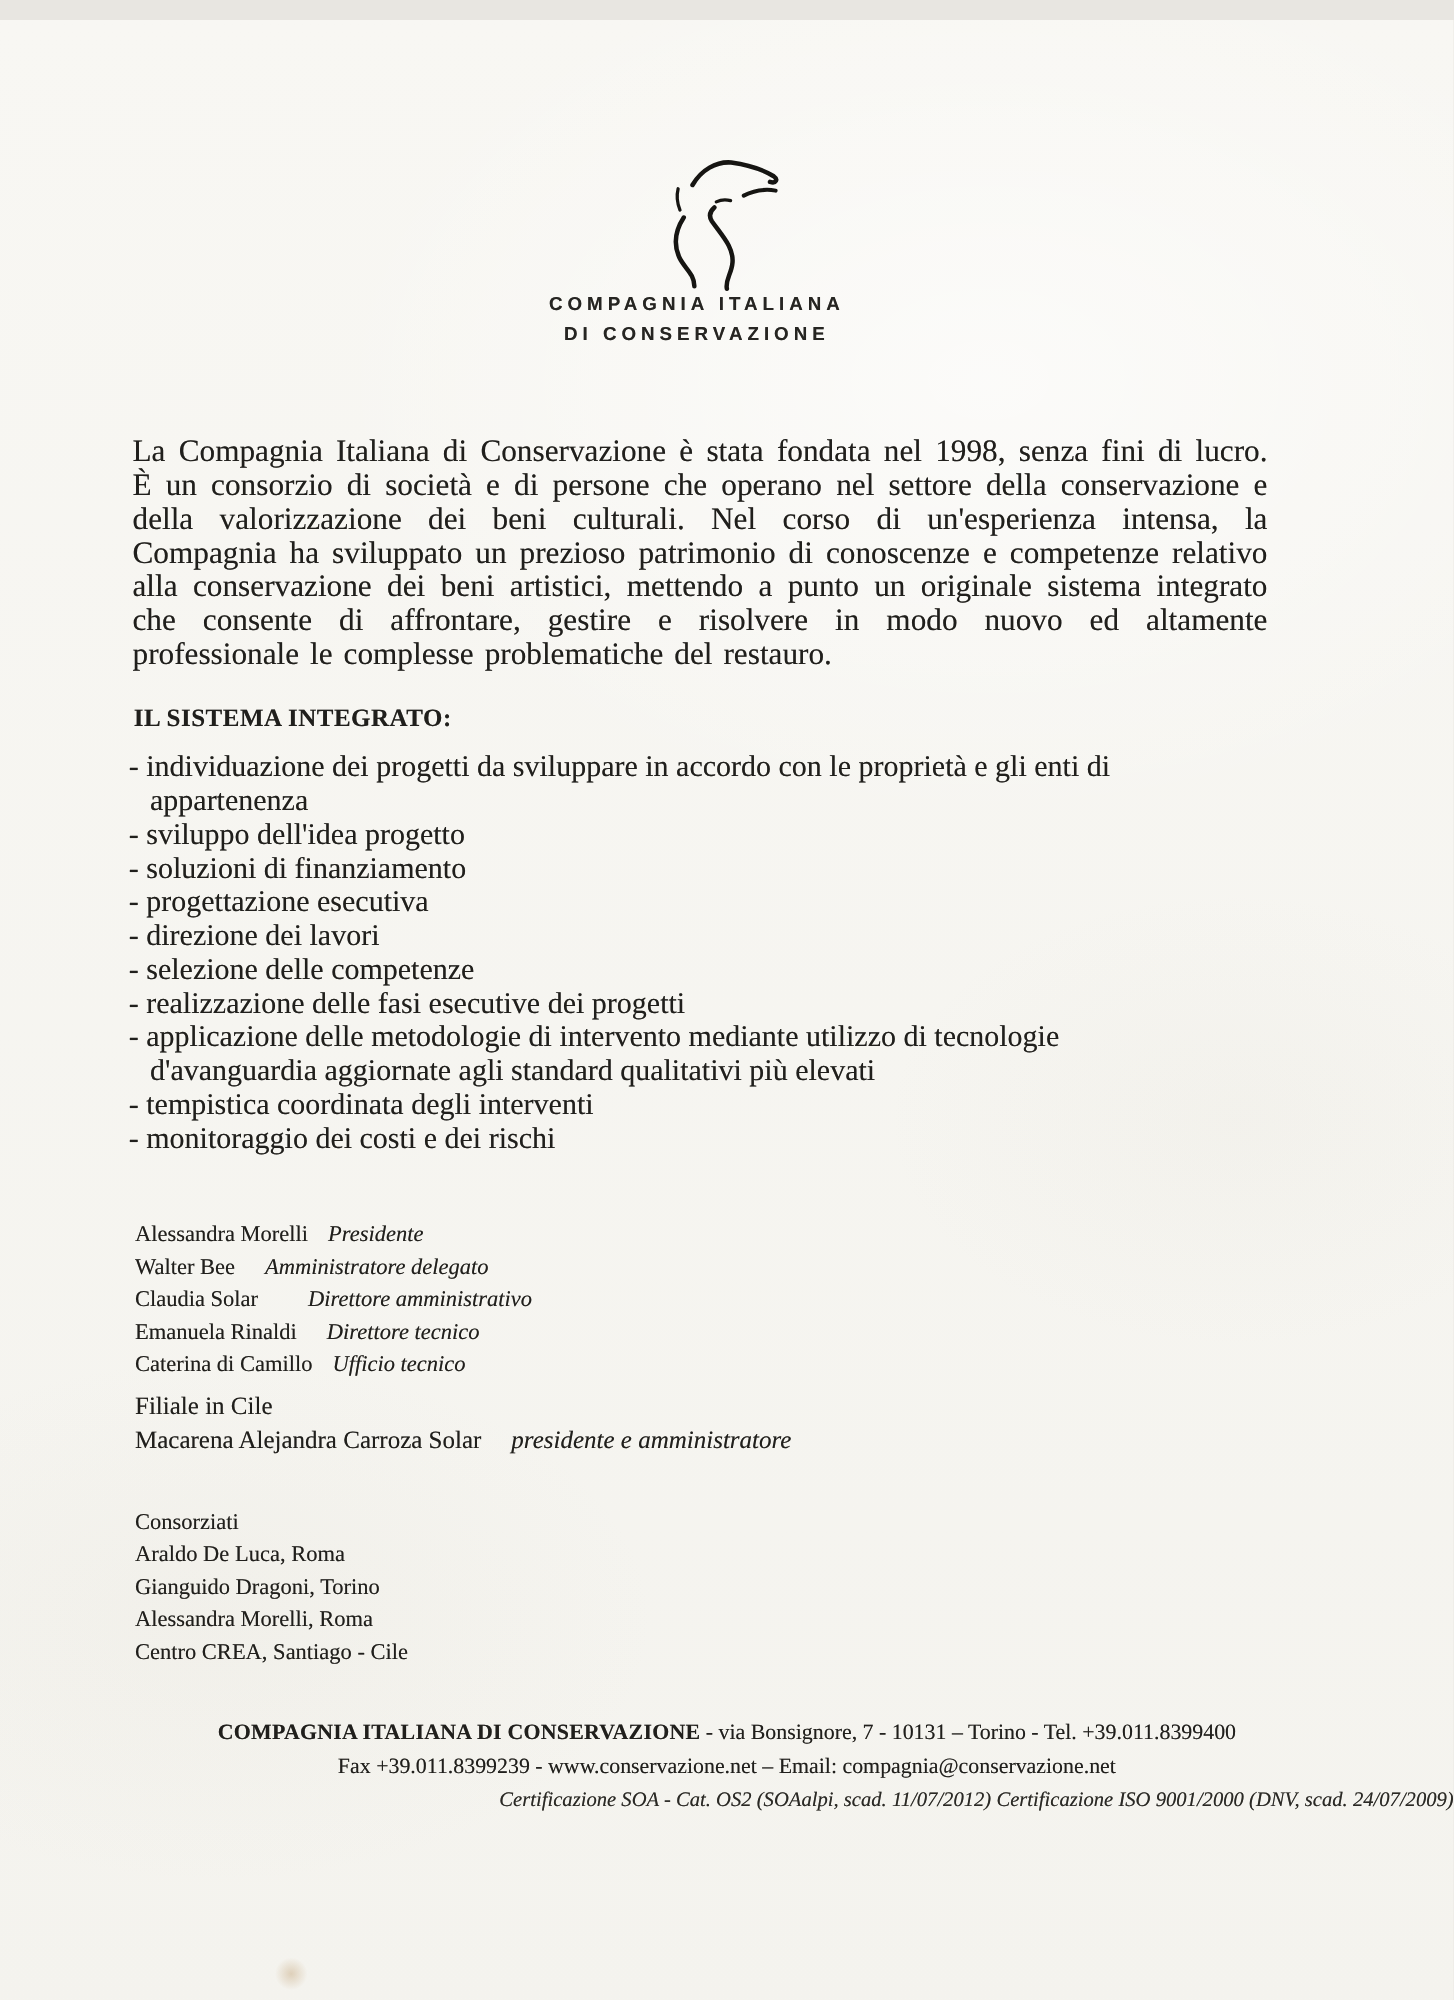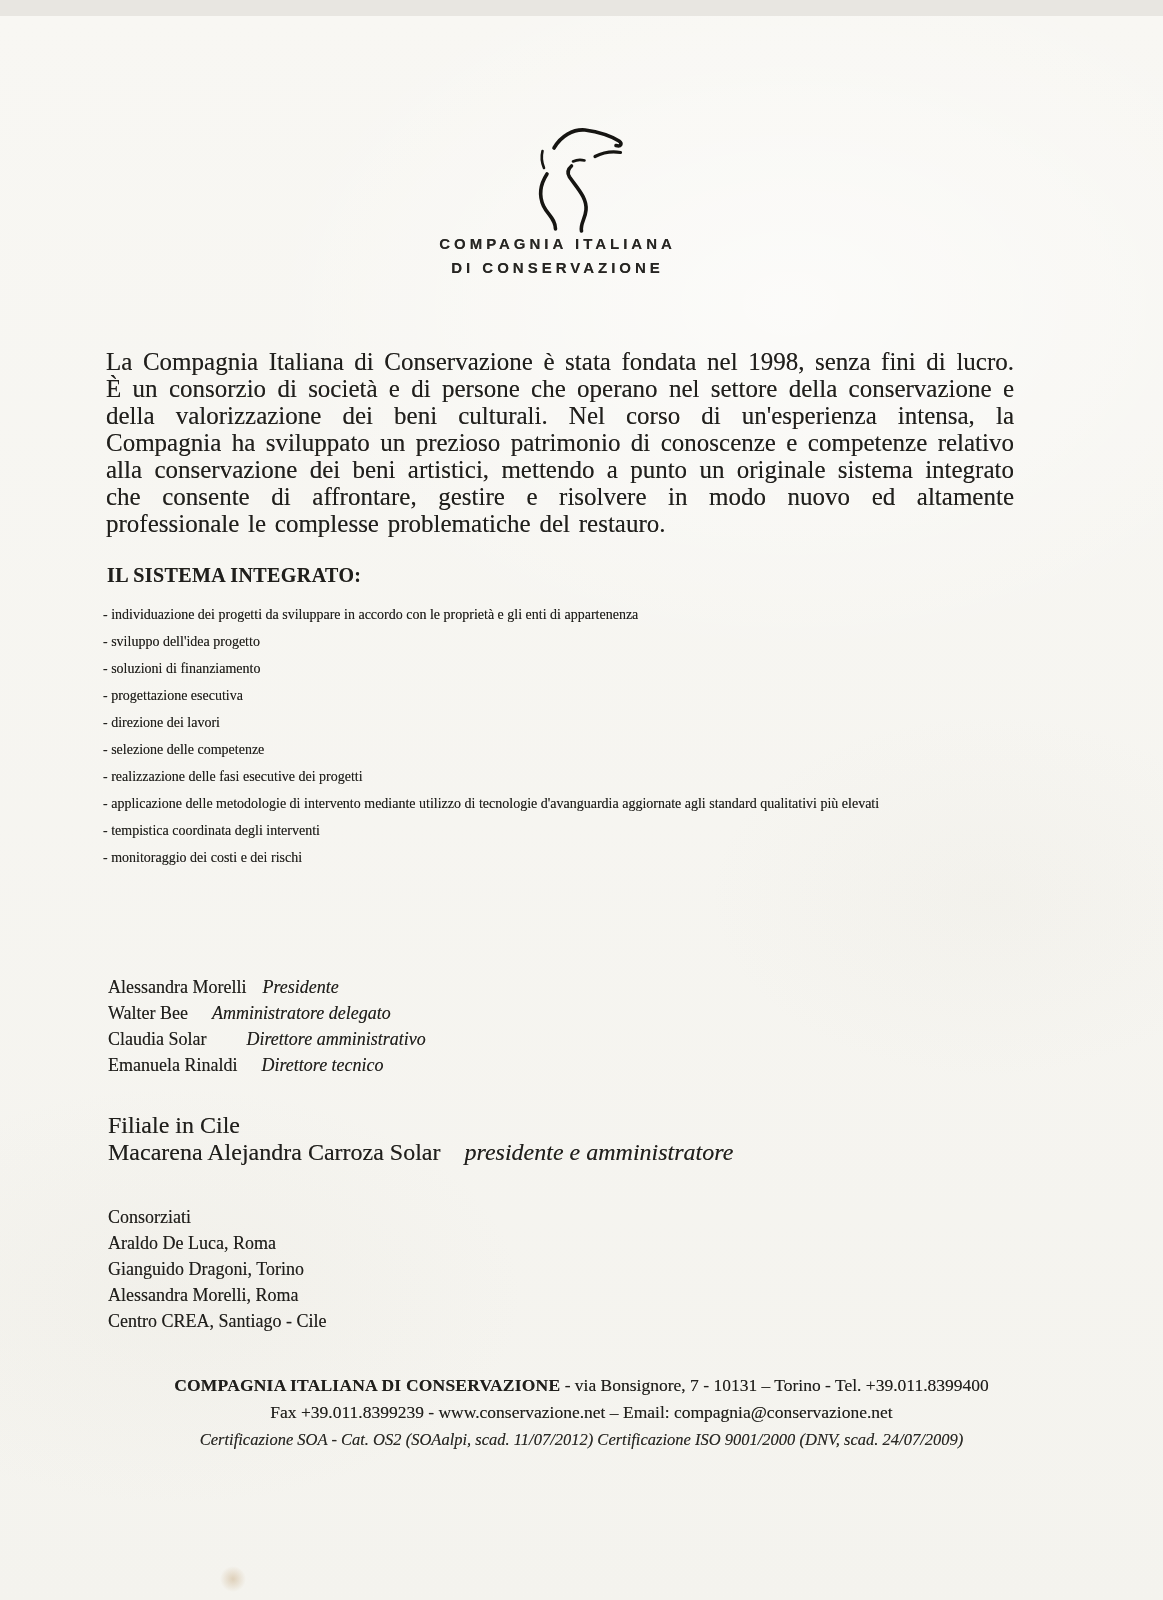--- a/index.html
+++ b/index.html
@@ -38,43 +38,43 @@
   }
 
   
   .sys-title {
     top:531px; left:107px;
     font-size:20px; letter-spacing:.4px; font-weight:600;
   }
   .sys-list {
     top:585px; left:103px; width:790px;
     list-style:none; margin:0; padding:0;
-    font-size:14px; line-height:27px;
+    font-size:24px; line-height:27px;
   }
   .sys-list li { padding-left:17px; text-indent:-17px; }
   .sys-list li::before { content:"- "; }
 
   
   .people { top:958px; left:108px; font-size:18px; line-height:26px; }
   .p-role { font-style:italic; margin-left:16px; }
   .p-role.wide { margin-left:40px; }
   .p-role.mid  { margin-left:24px; }
 
-  .branch { top:1096px; left:108px; font-size:24px; line-height:27px; }
+  .branch { top:1096px; left:108px; font-size:20px; line-height:27px; }
   .consortium { top:1188px; left:108px; font-size:18px; line-height:26px; }
 
   
   .footer {
     top:1356px; left:0; width:1163px;
     text-align:center; font-size:17.5px; line-height:27px;
   }
   .footer .company { font-weight:700; letter-spacing:.2px; }
   .cert {
     top:1414px; left:0; width:1163px;
-    text-align:center; font-style:italic; font-size:16.5px;
+    text-align:right; font-style:italic; font-size:16.5px;
     color:#2a2925;
   }
 
   
   .smudge {
     top:1550px; left:220px; width:26px; height:26px;
     background:radial-gradient(closest-side, rgba(186,150,100,.38), rgba(186,150,100,0));
     border-radius:50%;
   }
   .scan-edge-bottom {
@@ -122,20 +122,23 @@
     </div>
     <div>
       <span>Walter Bee</span><span class="p-role mid">Amministratore delegato</span>
     </div>
     <div>
       <span>Claudia Solar</span><span class="p-role wide">Direttore amministrativo</span>
     </div>
     <div>
       <span>Emanuela Rinaldi</span><span class="p-role mid">Direttore tecnico</span>
     </div>
+    <div>
+      <span>Caterina di Camillo</span><span class="p-role">Ufficio tecnico</span>
+    </div>
   </div>
 
   <div class="abs branch">
     <div>Filiale in Cile</div>
     <div>
       <span>Macarena Alejandra Carroza Solar</span><span class="p-role mid">presidente e amministratore</span>
     </div>
   </div>
 
   <div class="abs consortium">

